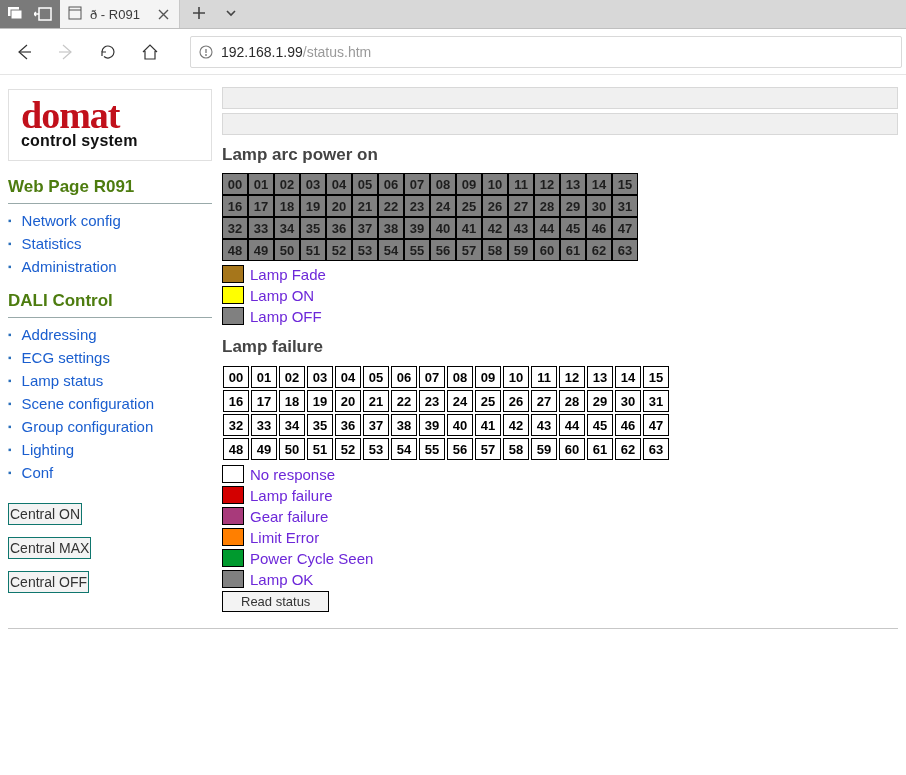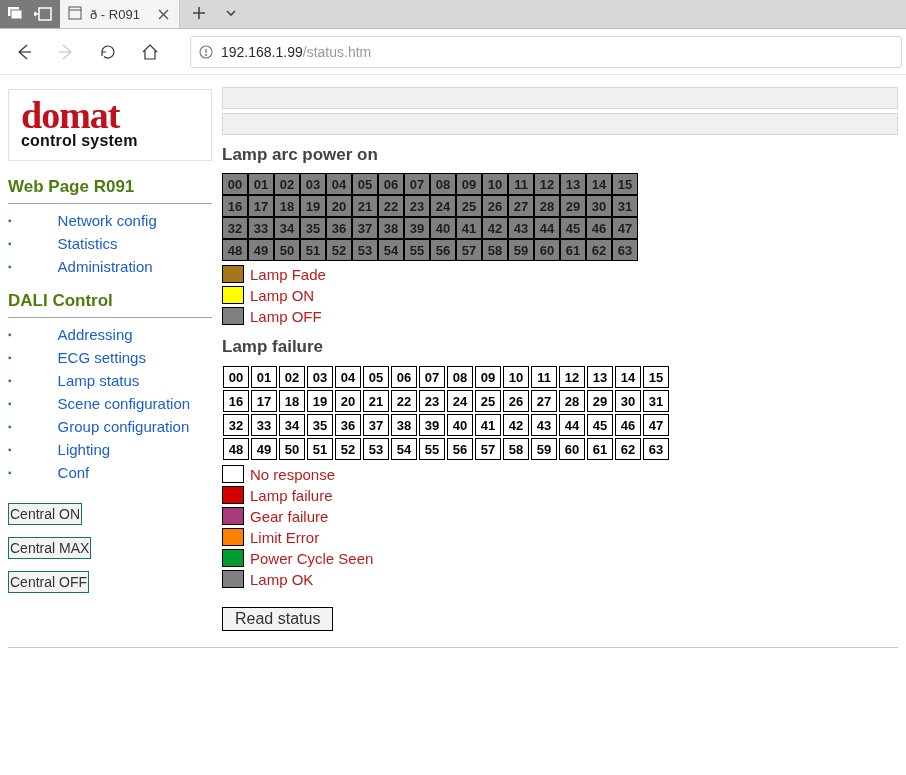--- a/index.html
+++ b/index.html
@@ -31,42 +31,42 @@
 
     .logo-box { border: 1px solid #e0e0e0; padding: 6px 12px 10px 12px; margin-bottom: 16px; margin-top: 6px; }
     .logo-line1 { font-family: Georgia, "Times New Roman", serif; font-size: 38px; font-weight: 700; color: #c1101b; line-height: 1; letter-spacing: -1px; }
     .logo-line2 { font-family: Arial, Helvetica, sans-serif; font-size: 16px; font-weight: 700; color: #111; letter-spacing: 0.2px; margin-top: -2px; }
 
     .side-heading { font-size: 17px; font-weight: 700; color: #4d7c0f; margin: 4px 0 6px 0; }
     .side-rule { border: 0; border-top: 1px solid #9aa; margin: 0 0 8px 0; }
     ul.side-list { list-style: none; margin: 0 0 16px 0; padding: 0; }
     ul.side-list li { display: flex; align-items: center; gap: 10px; margin: 6px 0; }
     ul.side-list li::before { content: "\25AA"; color: #2a6fbb; font-size: 10px; }
-    ul.side-list a { color: #1a5ecf; text-decoration: none; font-size: 15px; cursor: pointer; margin-left: 36px; }
+    ul.side-list a { color: #1a5ecf; text-decoration: none; font-size: 15px; cursor: pointer; }
 
     .side-btn { display: inline-block; border: 1px solid #0f766e; background: #f3f3f3; padding: 2px 1px; font-size: 14px; margin: 6px 0; cursor: pointer; }
 
     .heading { font-size: 17px; font-weight: 700; color: #444; margin: 0 0 8px 0; }
 
     .grid { display: flex; flex-wrap: wrap; width: 416px; }
     .cell { width: 26px; height: 22px; border: 1px solid #000; display: flex; align-items: center; justify-content: center; font-size: 13px; font-weight: 700; font-family: Arial, sans-serif; margin: 0; }
     .grid.arc .cell { background: #808080; color: #1e1e1e; }
     .grid.arc { gap: 0; }
     .grid.fail .cell { background: #fff; color: #000; margin: 1px; }
     .grid.fail { width: 448px; }
 
     .legend { margin-top: 4px; }
     .legend-row { display: flex; align-items: center; gap: 6px; margin: 3px 0; }
     .swatch { width: 22px; height: 18px; border: 1px solid #000; flex: 0 0 22px; }
-    .legend-label { font-size: 15px; color: #b91c1c; }
+    .legend-label { font-size: 15px; color: #6d28d9; }
 
     .topbars { margin: 4px 0 10px 0; }
     .topbar { height: 22px; background: #f0f0f0; border: 1px solid #d8d8d8; margin-bottom: 4px; }
 
-    .read-btn { display: inline-block; border: 1px solid #000; background: #f3f3f3; padding: 2px 12px; font-size: 16px; margin-top: 16px; cursor: pointer; }
+    .read-btn { display: inline-block; border: 1px solid #000; background: #f3f3f3; padding: 2px 18px; font-size: 13px; margin-top: 0; cursor: pointer; }
 
     .bottom-rule { border: 0; border-top: 1px solid #c7c7c7; margin: 16px 8px 0 8px; }
   </style>
 </head>
 <body>
 
 <div class="titlebar">
   <div class="sys-icons">
     <span>
       <svg width="16" height="14" viewBox="0 0 16 14">

